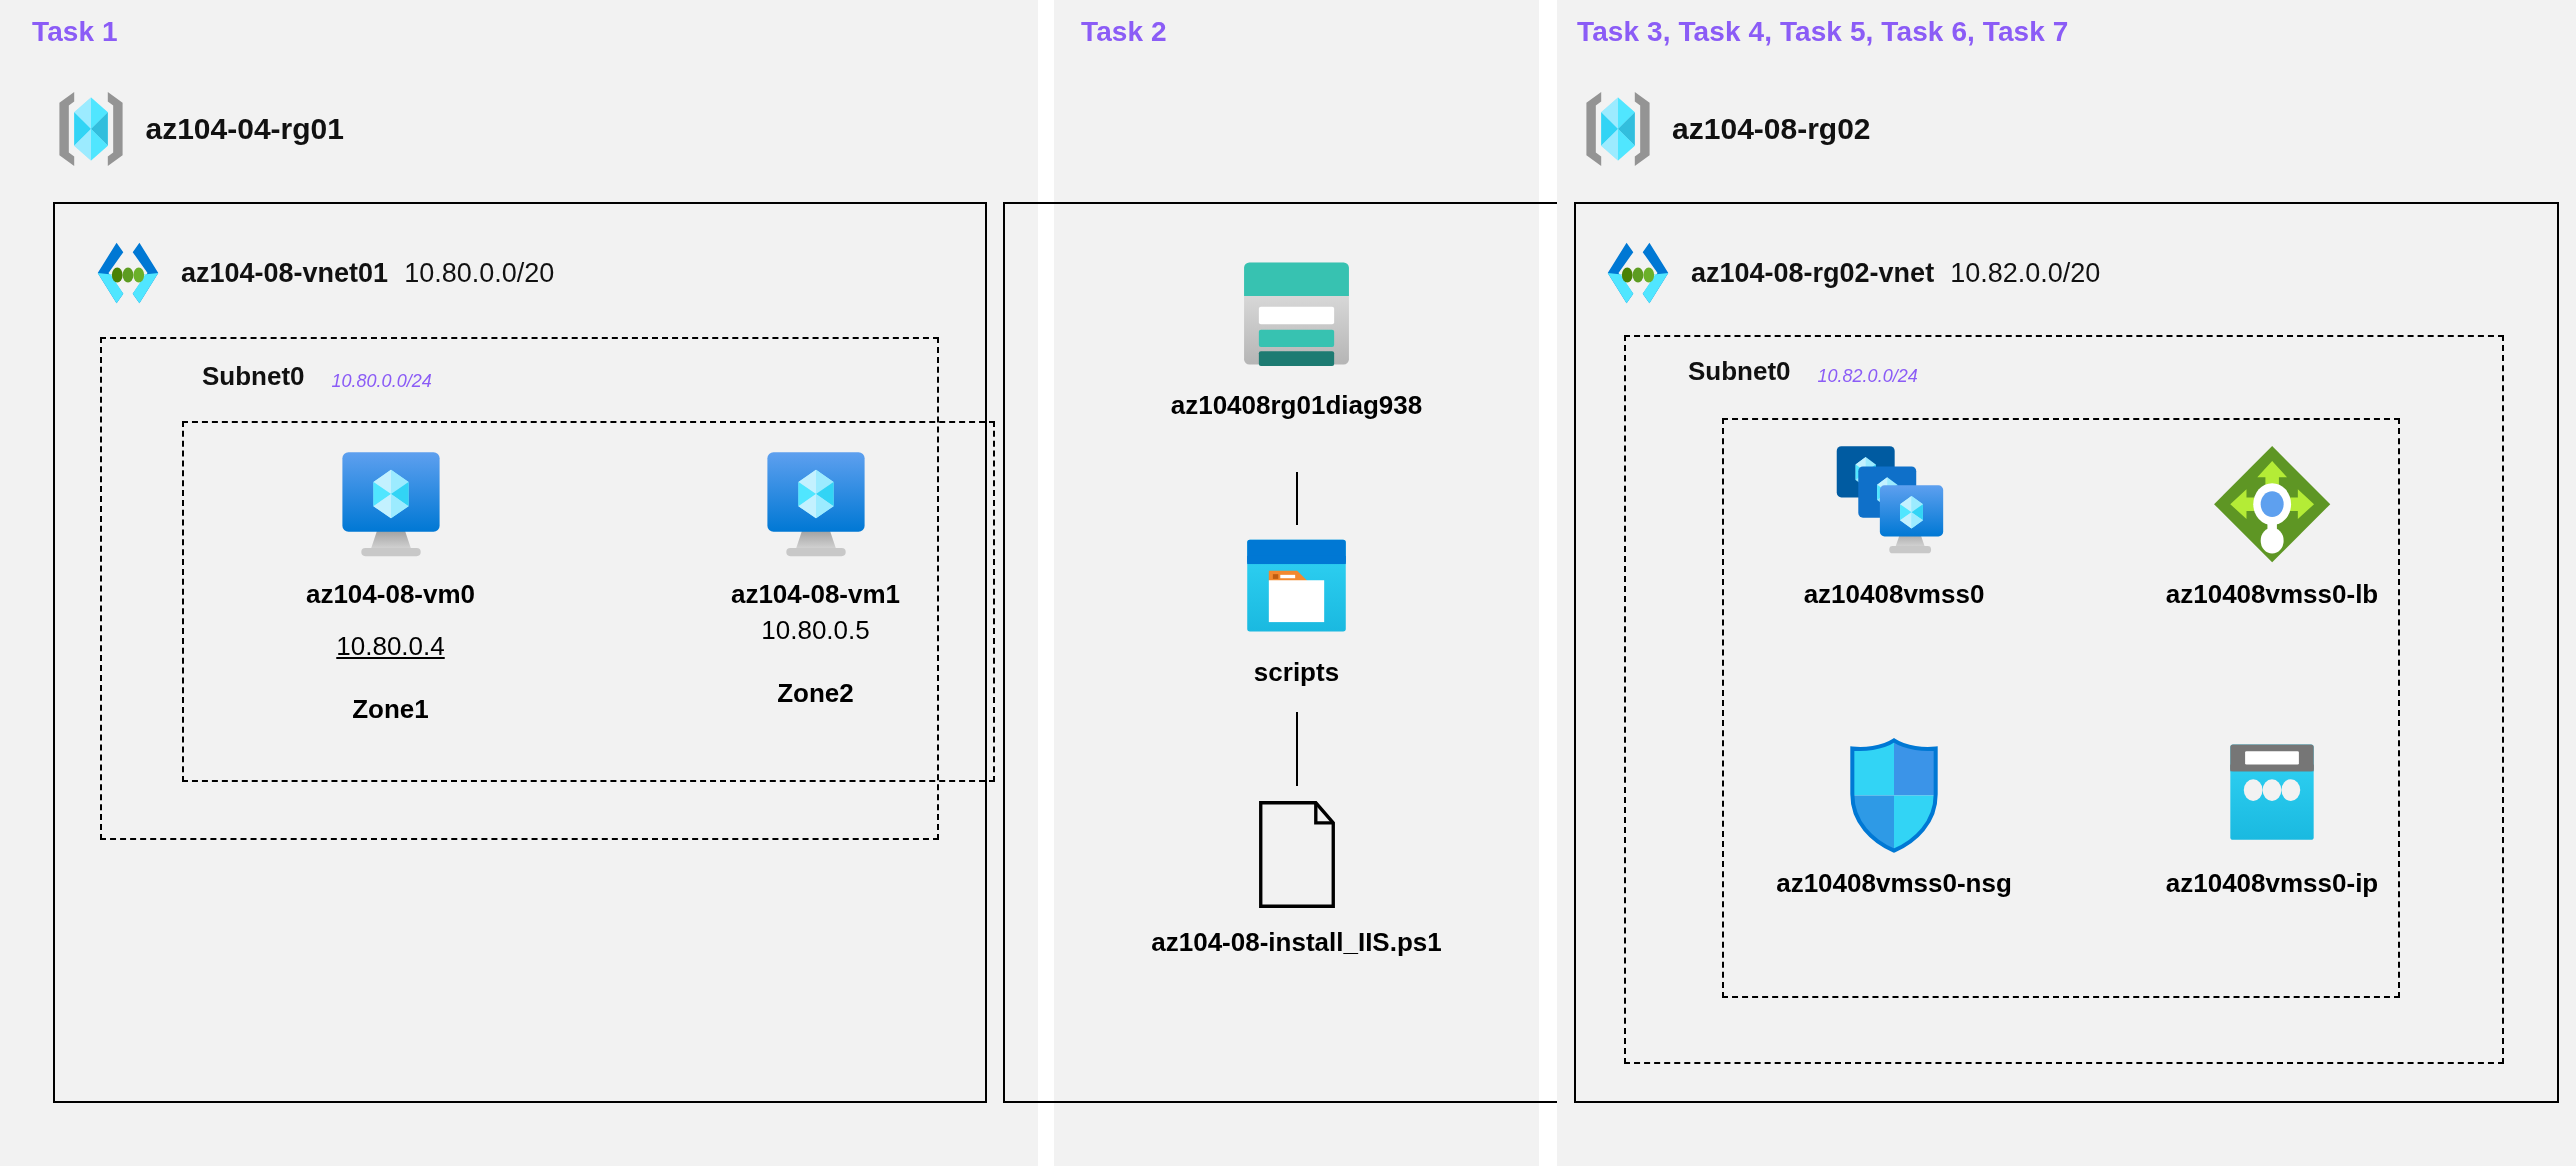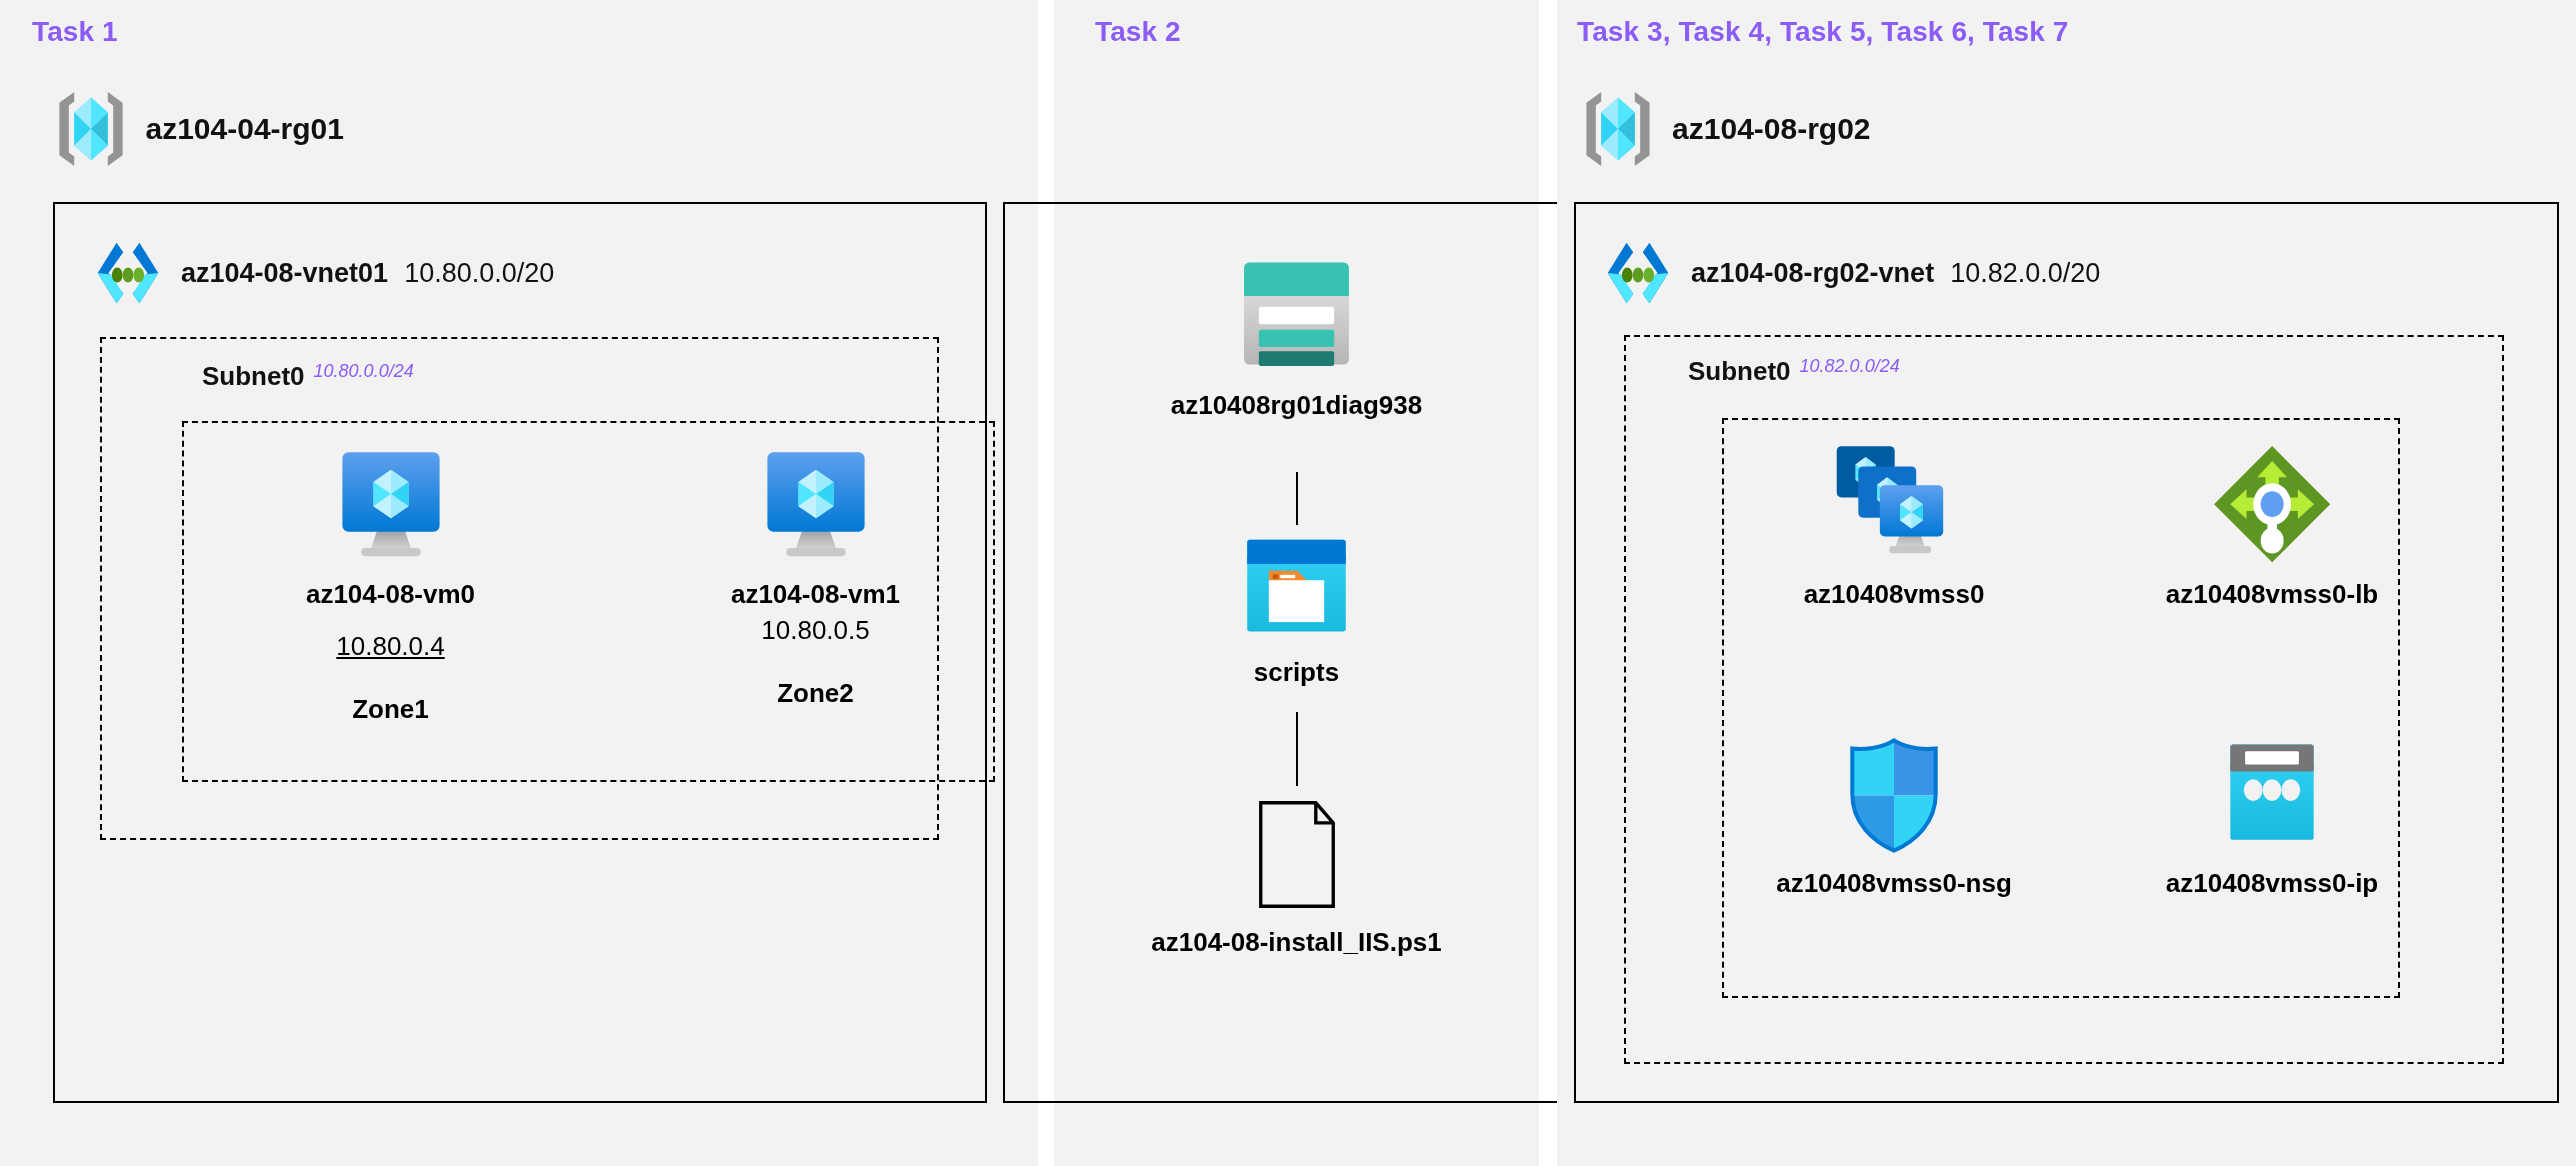--- a/index.html
+++ b/index.html
@@ -23,21 +23,21 @@
   .rg-label{font-size:30px;font-weight:bold;color:#111;white-space:nowrap;}
 
   
   .solid-box{position:absolute;border:2px solid #000;background:transparent;}
   .dashed-box{position:absolute;border:2px dashed #000;background:transparent;}
 
   .vnet-header{position:absolute;display:flex;align-items:center;gap:16px;}
   .vnet-name{font-size:27px;font-weight:bold;color:#111;white-space:nowrap;}
   .vnet-cidr{font-size:27px;font-weight:normal;color:#111;white-space:nowrap;}
 
-  .subnet-header{position:absolute;display:flex;align-items:flex-start;gap:9px;}
+  .subnet-header{position:absolute;display:flex;align-items:flex-end;gap:27px;}
   .subnet-name{font-size:26px;font-weight:bold;color:#111;white-space:nowrap;}
   .subnet-cidr{font-size:18px;font-weight:normal;color:#8b5cf6;white-space:nowrap;font-style:italic;}
 
   
   .node{position:absolute;display:flex;flex-direction:column;align-items:center;}
   .node .glyph{display:flex;align-items:center;justify-content:center;}
   .node .lbl{font-size:26px;font-weight:bold;color:#000;text-align:right;white-space:nowrap;line-height:1.18;}
   .node .sub{font-size:26px;font-weight:normal;color:#000;text-align:center;white-space:nowrap;line-height:1.25;}
   .node .zone{font-size:26px;font-weight:bold;color:#000;text-align:center;white-space:nowrap;}
 
@@ -151,21 +151,21 @@
       </svg>
     </span>
     <div class="lbl" style="margin-top:16px;">az104-08-vm1</div>
     <div class="sub" style="margin-top:4px;">10.80.0.5</div>
     <div class="zone" style="margin-top:32px;">Zone2</div>
   </div>
 </div>
 
 <div class="panel" id="panel-task2">
 
-  <div class="task-title" style="left:41px;top:16px;">Task 2</div>
+  <div class="task-title" style="left:27px;top:16px;">Task 2</div>
 
   <div class="solid-box" style="left:-51px;top:202px;width:588px;height:897px;"></div>
 
   <div class="node" style="left:74px;top:253px;width:337px;">
     <span class="glyph">
       <svg width="135" height="121" viewBox="0 0 200 180">
         <defs>
           <linearGradient id="stBody" x1="0" y1="0" x2="0" y2="1">
             <stop offset="0" stop-color="#e8e8e8"></stop>
               <stop offset="1" stop-color="#b5b5b5"></stop>

